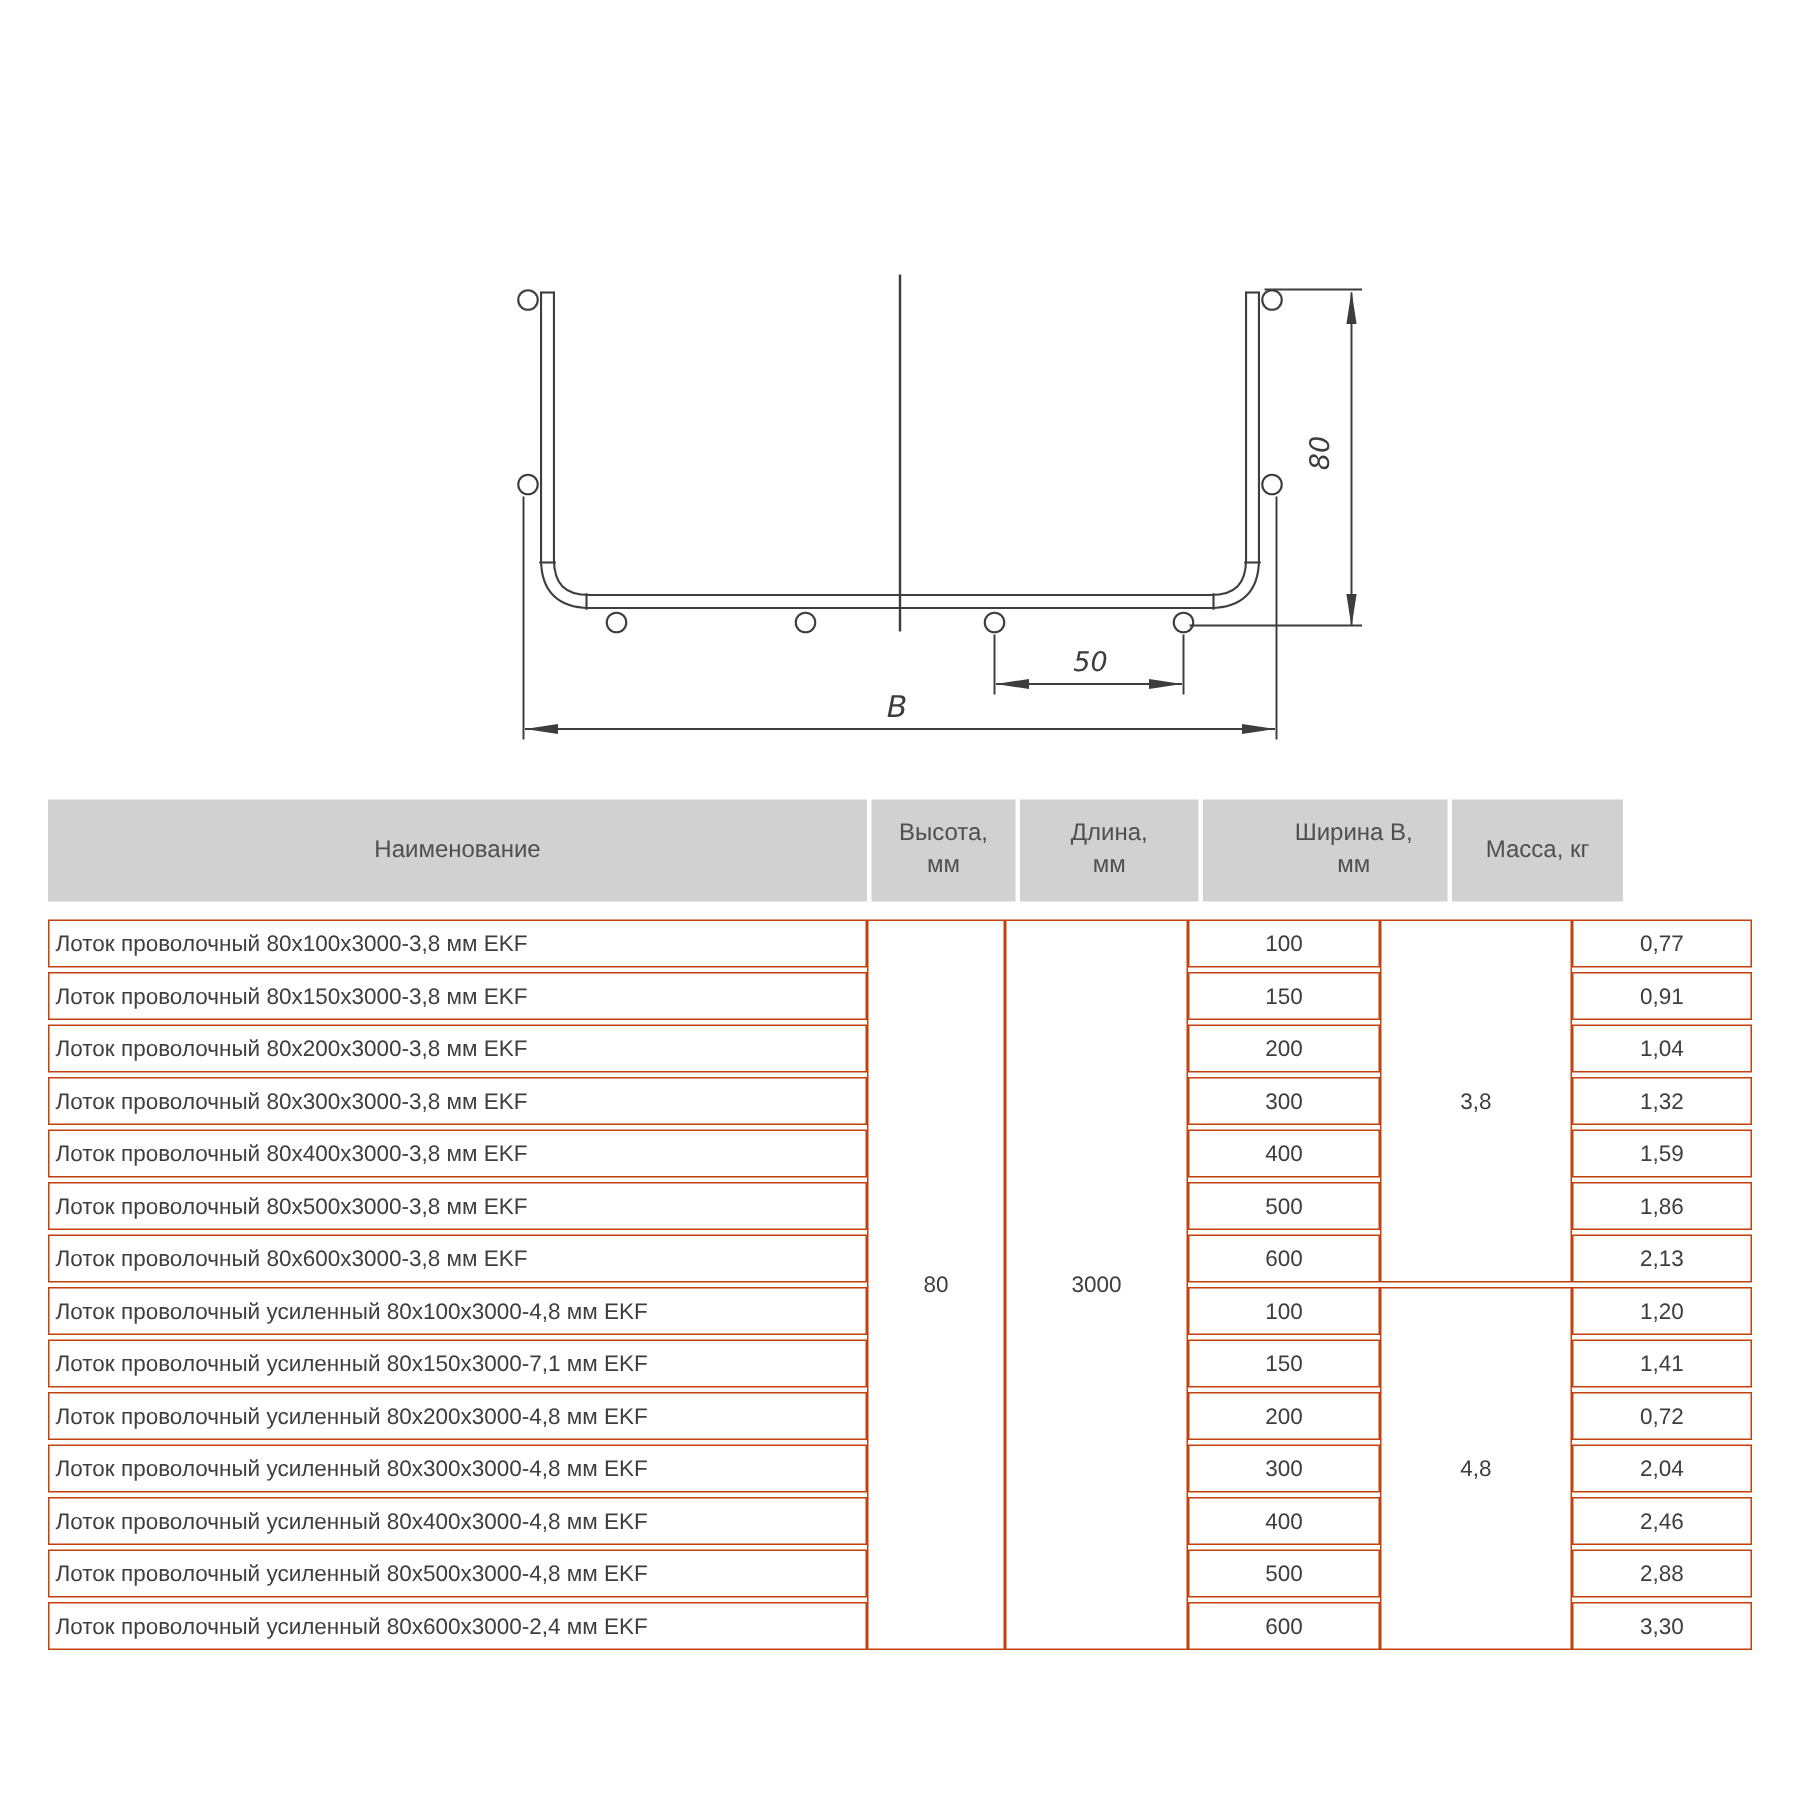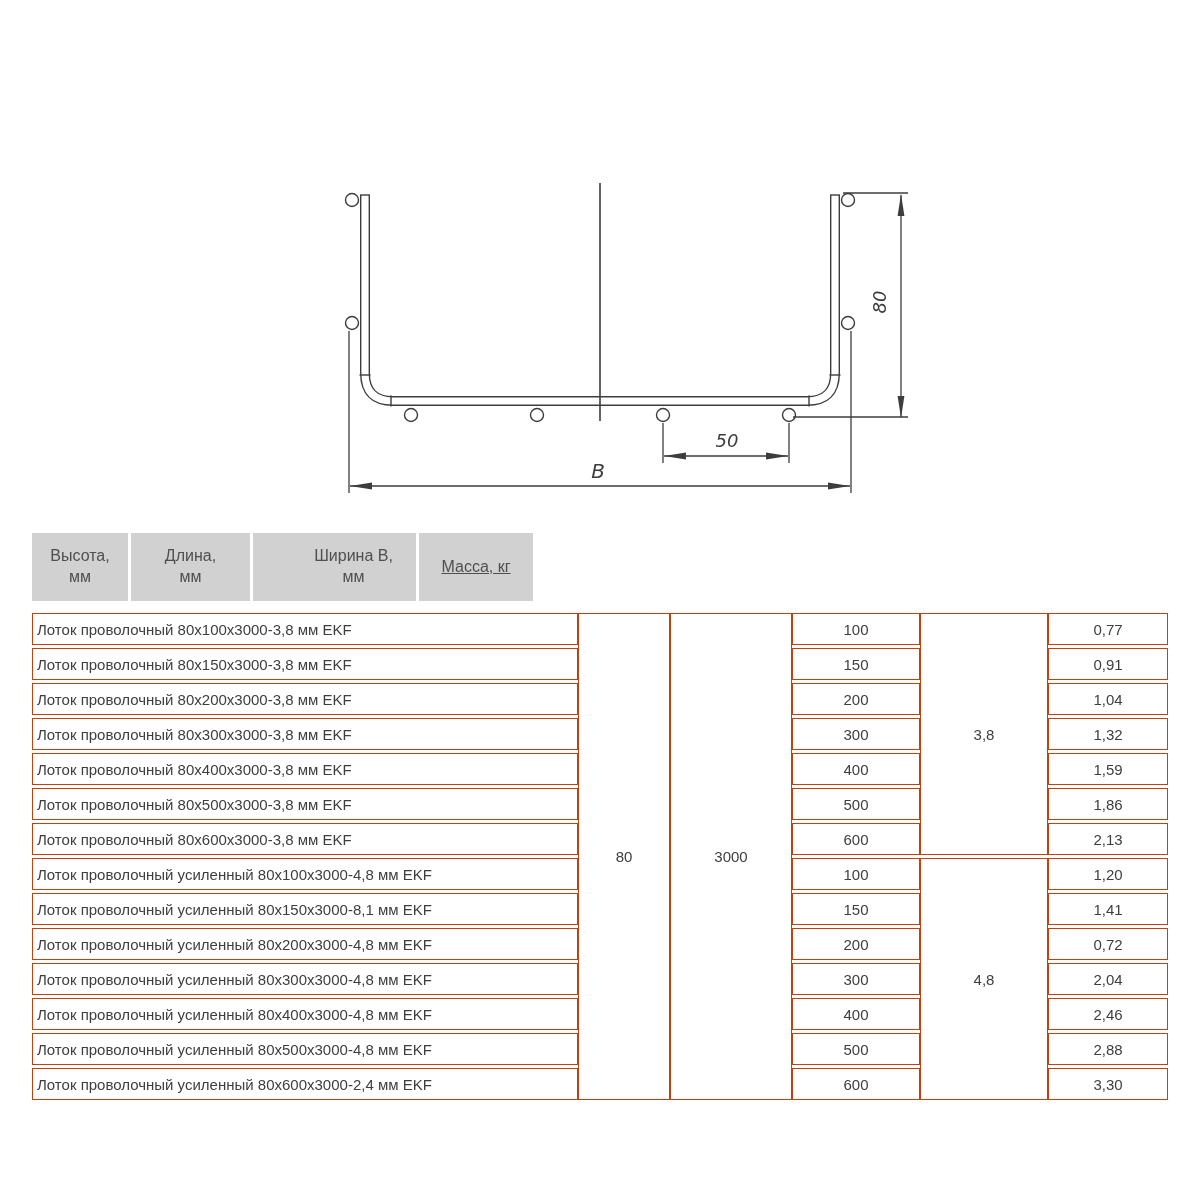--- a/index.html
+++ b/index.html
@@ -7,21 +7,21 @@
   .drawing{position:absolute;left:0;top:0;}
   .tableWrap{position:absolute;left:32px;top:533px;width:1136px;}
   .thead{display:flex;gap:3px;}
   .thcell{background:#d1d1d1;color:#4f4f4f;height:68px;display:flex;flex-direction:column;
           align-items:center;justify-content:center;font-size:16px;line-height:1.3;text-align:center;}
   .th-name{width:546px;}
   .th-h{width:96px;}
   .th-l{width:119px;}
   .th-w{width:125px;padding-left:38px;}
   .th-t{width:125px;}
-  .th-m{width:114px;text-decoration:underline;}
+  .th-m{width:114px;}
   table.spec{border-collapse:separate;border-spacing:0 3px;table-layout:fixed;width:1136px;
              margin-top:9px;font-size:15px;color:#3e3e3e;}
   table.spec td{border:1px solid #c2410c;height:22px;padding:4px;background:#ffffff;
                 overflow:hidden;white-space:nowrap;}
   td.c-name{padding-left:9px;text-align:left;}
   td.c-num{text-align:center;vertical-align:middle;}
   svg text{font-family:"DejaVu Sans",sans-serif;}
 </style>
 </head>
 <body>
@@ -76,20 +76,23 @@
     <line x1="851" y1="331" x2="851" y2="493"></line>
     <line x1="350" y1="486" x2="850" y2="486"></line>
     <polygon points="350,486 372,482.6 372,489.4" stroke="none"></polygon>
     <polygon points="850,486 828,482.6 828,489.4" stroke="none"></polygon>
     <text x="598" y="478" stroke="none" font-size="20" font-style="italic" text-anchor="middle">B</text>
   </g>
 </svg>
 
 <div class="tableWrap">
   <div class="thead">
+    <div class="thcell th-name">
+      <span>Наименование</span>
+    </div>
     <div class="thcell th-h">
       <span>Высота,</span>
       <span>мм</span>
     </div>
     <div class="thcell th-l">
       <span>Длина,</span>
       <span>мм</span>
     </div>
     <div class="thcell th-w">
       <span>Ширина В,</span>
@@ -148,21 +151,21 @@
           <td class="c-num">600</td>
           <td class="c-num">2,13</td>
         </tr>
         <tr>
           <td class="c-name">Лоток проволочный усиленный 80x100x3000-4,8 мм EKF</td>
           <td class="c-num">100</td>
           <td class="c-num" rowspan="7">4,8</td>
           <td class="c-num">1,20</td>
         </tr>
         <tr>
-          <td class="c-name">Лоток проволочный усиленный 80x150x3000-8,1 мм EKF</td>
+          <td class="c-name">Лоток проволочный усиленный 80x150x3000-7,1 мм EKF</td>
           <td class="c-num">150</td>
           <td class="c-num">1,41</td>
         </tr>
         <tr>
           <td class="c-name">Лоток проволочный усиленный 80x200x3000-4,8 мм EKF</td>
           <td class="c-num">200</td>
           <td class="c-num">0,72</td>
         </tr>
         <tr>
           <td class="c-name">Лоток проволочный усиленный 80x300x3000-4,8 мм EKF</td>

